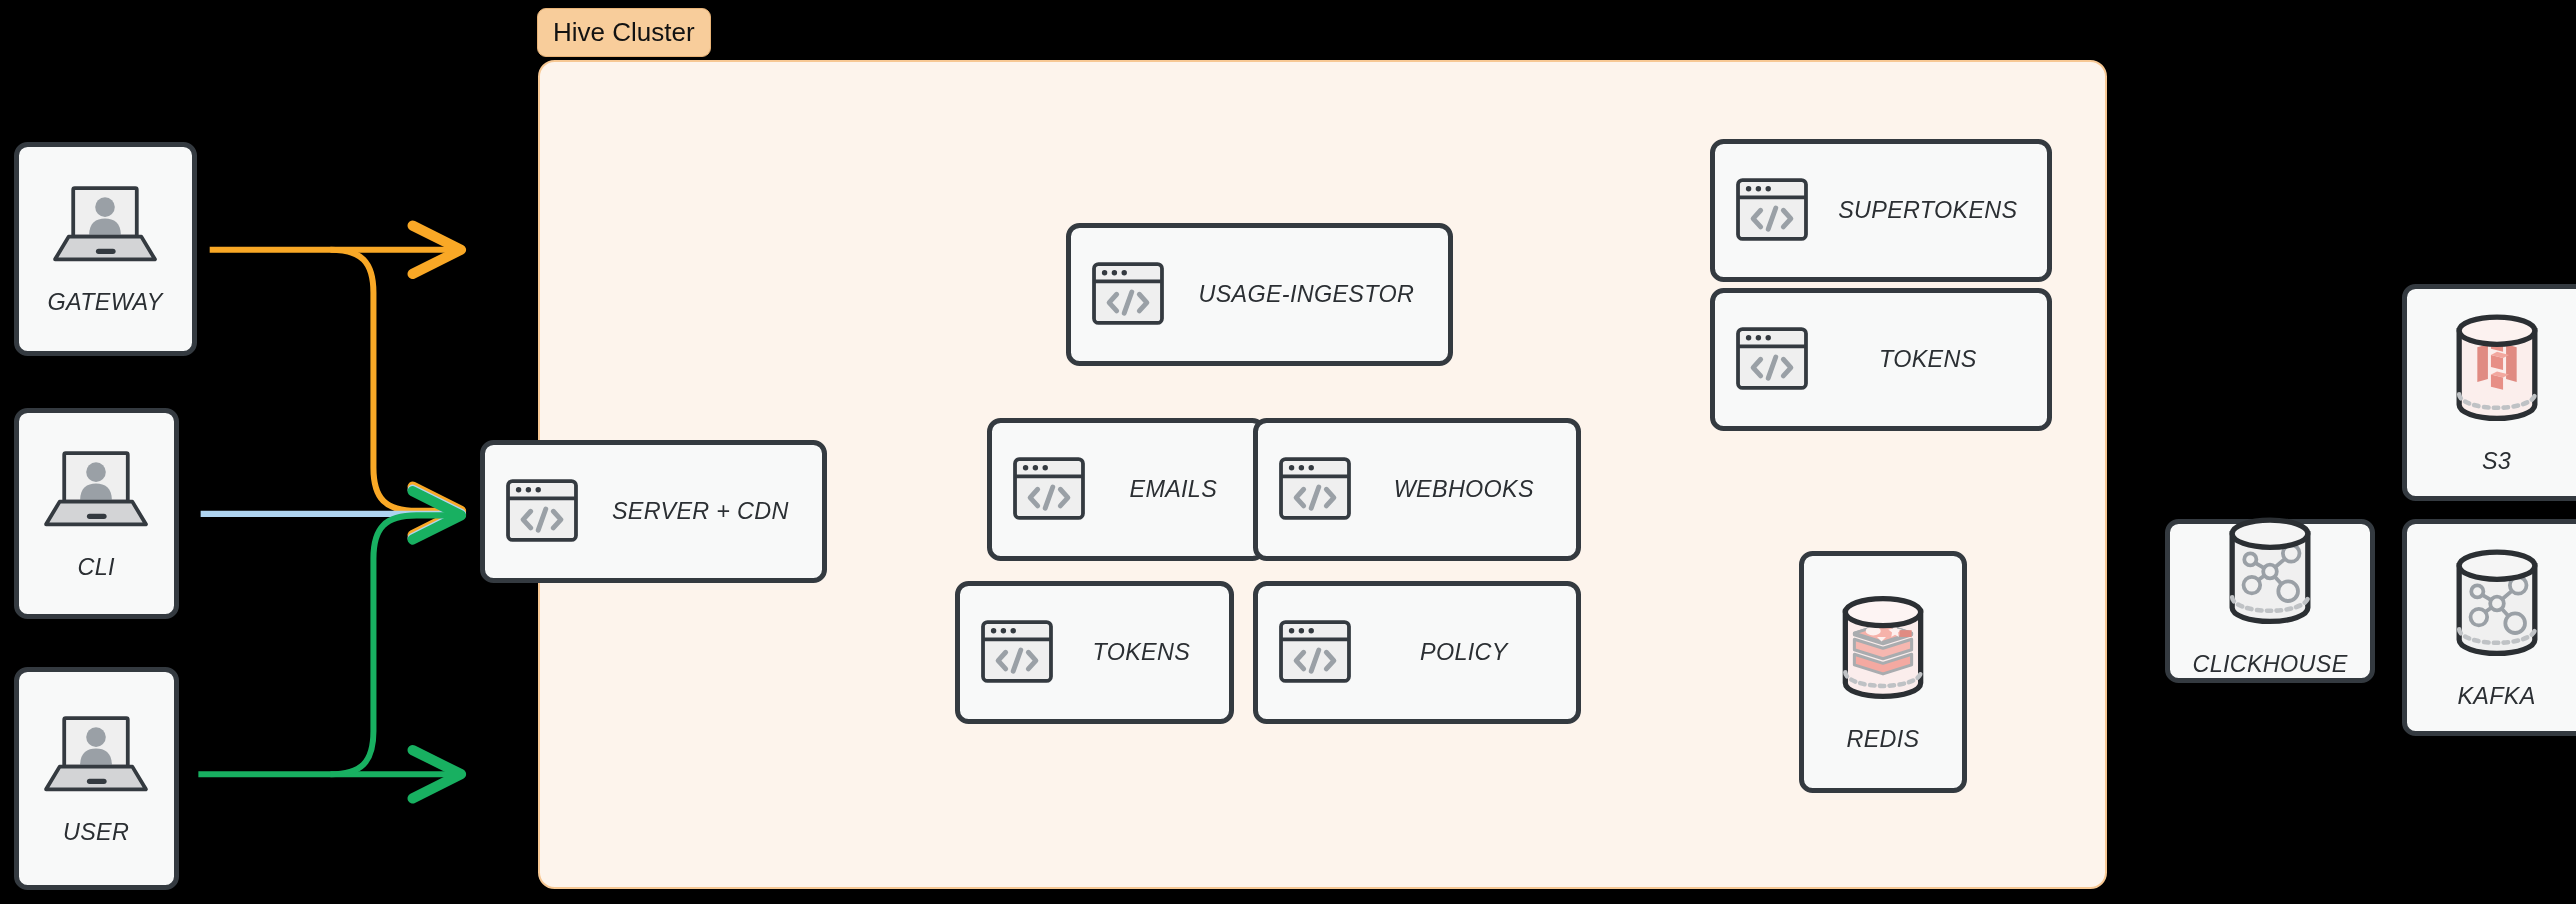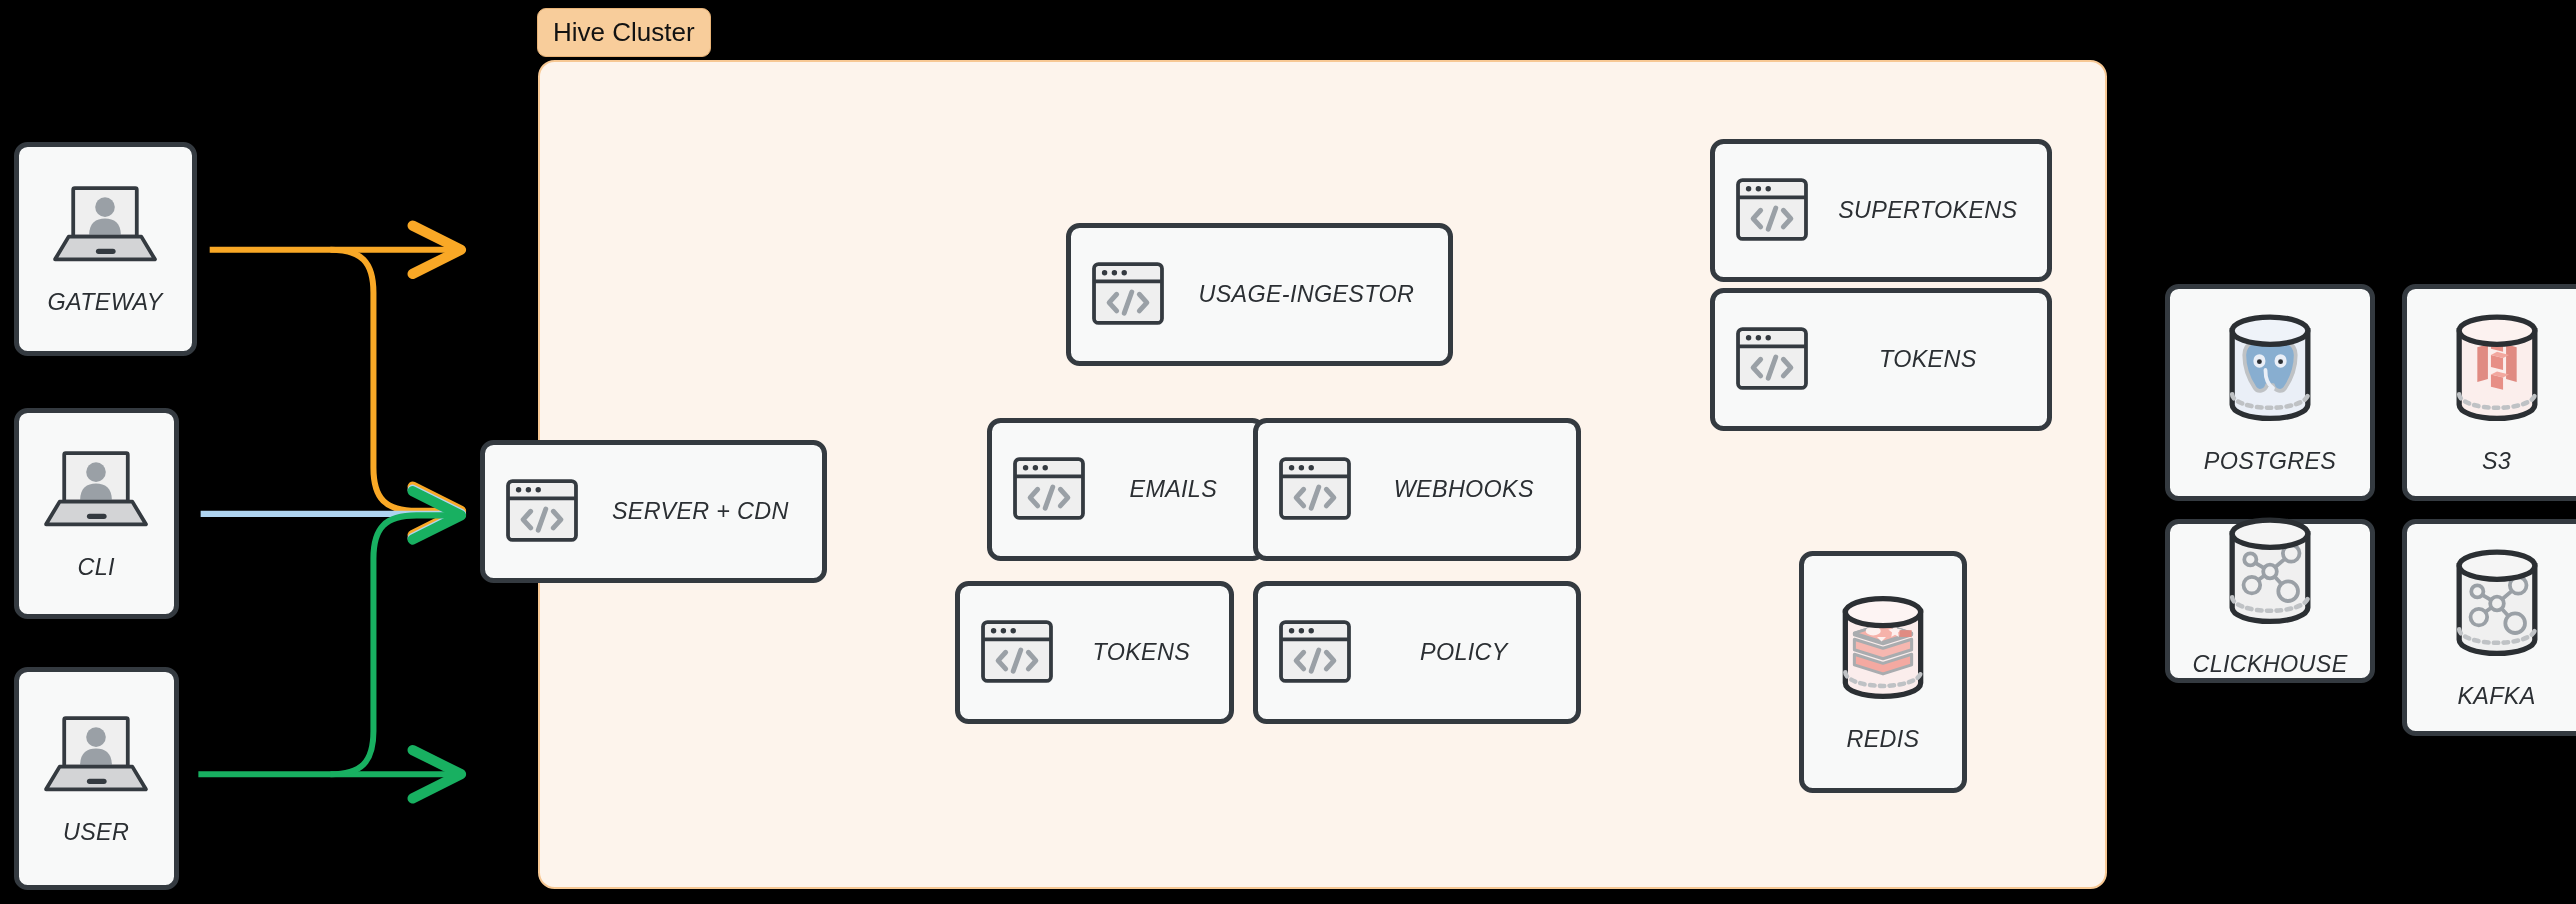--- a/index.html
+++ b/index.html
@@ -323,46 +323,20 @@
           <path d="M86 44 L89 50 L95 51 L90 55 L91 61 L86 58 L81 61 L82 55 L77 51 L83 50 Z"></path>
           <path d="M62 61 L74 61 L68 67 Z"></path>
         </g>
         <rect x="92" y="52" width="16" height="9" fill="#E08B82"></rect>
         <path d="M20 28 A50 18 0 0 1 120 28 A50 18 0 0 1 20 28 Z" fill="#FDF4F3" stroke="#2B2F33" stroke-width="7"></path>
       </svg>
     </span>
     <span class="node-label">REDIS</span>
   </div>
 
-  <div class="node db" style="left:2165px; top:284px; width:210px; height:217px;">
-    <span class="dbicon">
-      <svg width="106" height="115" viewBox="0 0 140 152">
-        <path d="M20 26 L20 124 A50 18 0 0 0 120 124 L120 26 Z" fill="#EAEFF7" stroke="#2B2F33" stroke-width="7"></path>
-        <path d="M20 110 A50 18 0 0 0 120 110" fill="none" stroke="#BFC2C5" stroke-width="6" stroke-dasharray="6 7" stroke-linecap="round"></path>
-        <g transform="translate(70,76)">
-          <g fill="#88AED0" stroke="#BFC2C5" stroke-width="5" stroke-linejoin="round">
-            <path d="M-34 -18 C-34 -34 -18 -40 0 -40 C18 -40 34 -34 34 -18
-                     C34 -2 28 14 20 26 C16 32 6 30 4 22 L-4 22 C-6 30 -16 32 -20 26
-                     C-28 14 -34 -2 -34 -18 Z"></path>
-          </g>
-          <g fill="#EAEFF7">
-            <ellipse cx="-14" cy="-10" rx="8" ry="9"></ellipse>
-            <ellipse cx="14" cy="-10" rx="8" ry="9"></ellipse>
-          </g>
-          <g fill="#2B2F33">
-            <circle cx="-14" cy="-9" r="3.2"></circle>
-            <circle cx="14" cy="-9" r="3.2"></circle>
-          </g>
-          <path d="M-6 2 C-6 14 -2 22 4 26" fill="none" stroke="#EAEFF7" stroke-width="5" stroke-linecap="round"></path>
-        </g>
-        <path d="M20 26 A50 18 0 0 1 120 26 A50 18 0 0 1 20 26 Z" fill="#EFF3F9" stroke="#2B2F33" stroke-width="7"></path>
-      </svg>
-    </span>
-    <span class="node-label">POSTGRES</span>
-  </div>
 
   <div class="node db" style="left:2402px; top:284px; width:189px; height:217px;">
     <span class="dbicon">
       <svg width="106" height="115" viewBox="0 0 140 152">
         <path d="M20 26 L20 124 A50 18 0 0 0 120 124 L120 26 Z" fill="#FBEEEC" stroke="#2B2F33" stroke-width="7"></path>
         <path d="M20 110 A50 18 0 0 0 120 110" fill="none" stroke="#BFC2C5" stroke-width="6" stroke-dasharray="6 7" stroke-linecap="round"></path>
         <g>
           <path d="M44 48 L58 44 L58 90 L44 94 Z" fill="#E08B82"></path>
           <path d="M96 48 L82 44 L82 90 L96 94 Z" fill="#E08B82"></path>
           <path d="M62 32 L78 36 L78 54 L62 50 Z" fill="#E78F86"></path>

